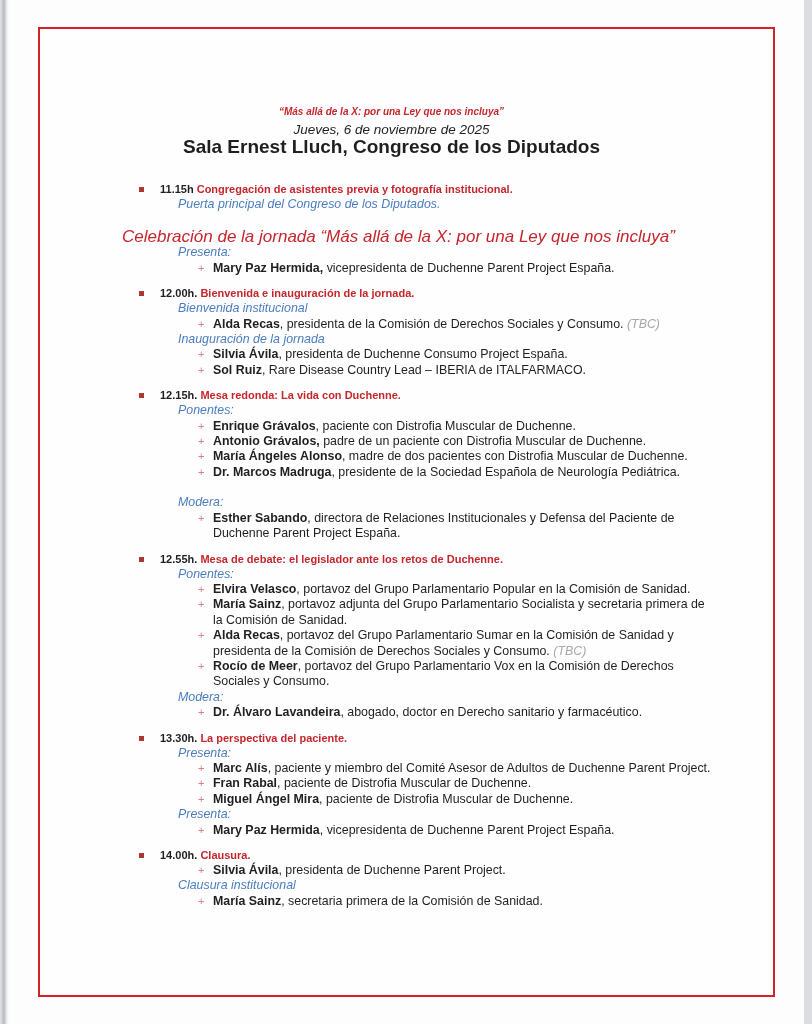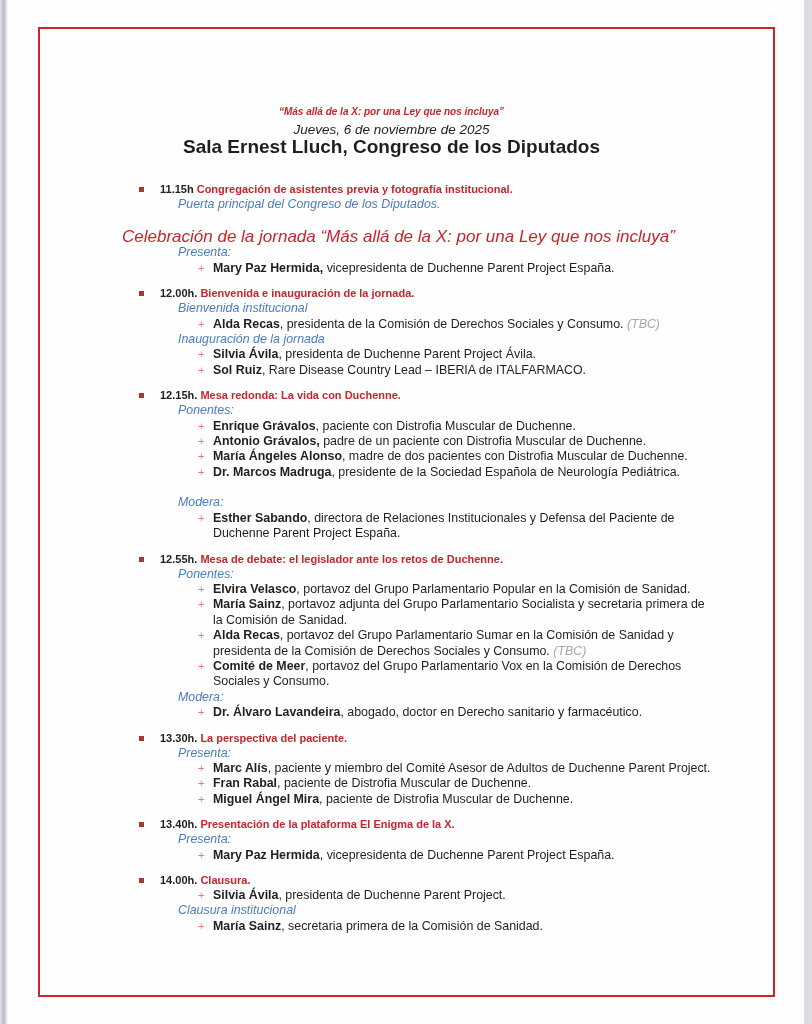--- a/index.html
+++ b/index.html
@@ -58,45 +58,44 @@
     <div id="agenda">
         <div class="item"><span class="bullet"></span><span class="time">11.15h</span> <span class="title">Congregación de asistentes previa y fotografía institucional.</span></div>
         <div class="label">Puerta principal del Congreso de los Diputados.</div>
         <div class="redline">Celebración de la jornada “Más allá de la X: por una Ley que nos incluya”</div>
         <div class="label">Presenta:</div>
         <div class="person"><span class="plus">+</span><span class="pname">Mary Paz Hermida,</span><span class="prest"> vicepresidenta de Duchenne Parent Project España.</span></div>
         <div class="item"><span class="bullet"></span><span class="time">12.00h.</span> <span class="title">Bienvenida e inauguración de la jornada.</span></div>
         <div class="label">Bienvenida institucional</div>
         <div class="person"><span class="plus">+</span><span class="pname">Alda Recas</span><span class="prest">, presidenta de la Comisión de Derechos Sociales y Consumo.</span> <span class="tbc">(TBC)</span></div>
         <div class="label">Inauguración de la jornada</div>
-        <div class="person"><span class="plus">+</span><span class="pname">Silvia Ávila</span><span class="prest">, presidenta de Duchenne Parent Project Ávila.</span></div>
+        <div class="person"><span class="plus">+</span><span class="pname">Silvia Ávila</span><span class="prest">, presidenta de Duchenne Consumo Project España.</span></div>
         <div class="person"><span class="plus">+</span><span class="pname">Sol Ruiz</span><span class="prest">, Rare Disease Country Lead – IBERIA de ITALFARMACO.</span></div>
         <div class="item"><span class="bullet"></span><span class="time">12.15h.</span> <span class="title">Mesa redonda: La vida con Duchenne.</span></div>
         <div class="label">Ponentes:</div>
         <div class="person"><span class="plus">+</span><span class="pname">Enrique Grávalos</span><span class="prest">, paciente con Distrofia Muscular de Duchenne.</span></div>
         <div class="person"><span class="plus">+</span><span class="pname">Antonio Grávalos,</span><span class="prest"> padre de un paciente con Distrofia Muscular de Duchenne.</span></div>
         <div class="person"><span class="plus">+</span><span class="pname">María Ángeles Alonso</span><span class="prest">, madre de dos pacientes con Distrofia Muscular de Duchenne.</span></div>
         <div class="person"><span class="plus">+</span><span class="pname">Dr. Marcos Madruga</span><span class="prest">, presidente de la Sociedad Española de Neurología Pediátrica.</span></div>
         <div class="gap"></div>
         <div class="label">Modera:</div>
         <div class="person"><span class="plus">+</span><span class="pname">Esther Sabando</span><span class="prest">, directora de Relaciones Institucionales y Defensa del Paciente de Duchenne Parent Project España.</span></div>
         <div class="item"><span class="bullet"></span><span class="time">12.55h.</span> <span class="title">Mesa de debate: el legislador ante los retos de Duchenne.</span></div>
         <div class="label">Ponentes:</div>
         <div class="person"><span class="plus">+</span><span class="pname">Elvira Velasco</span><span class="prest">, portavoz del Grupo Parlamentario Popular en la Comisión de Sanidad.</span></div>
         <div class="person"><span class="plus">+</span><span class="pname">María Sainz</span><span class="prest">, portavoz adjunta del Grupo Parlamentario Socialista y secretaria primera de la Comisión de Sanidad.</span></div>
         <div class="person"><span class="plus">+</span><span class="pname">Alda Recas</span><span class="prest">, portavoz del Grupo Parlamentario Sumar en la Comisión de Sanidad y presidenta de la Comisión de Derechos Sociales y Consumo.</span> <span class="tbc">(TBC)</span></div>
-        <div class="person"><span class="plus">+</span><span class="pname">Comité de Meer</span><span class="prest">, portavoz del Grupo Parlamentario Vox en la Comisión de Derechos Sociales y Consumo.</span></div>
+        <div class="person"><span class="plus">+</span><span class="pname">Rocío de Meer</span><span class="prest">, portavoz del Grupo Parlamentario Vox en la Comisión de Derechos Sociales y Consumo.</span></div>
         <div class="label">Modera:</div>
         <div class="person"><span class="plus">+</span><span class="pname">Dr. Álvaro Lavandeira</span><span class="prest">, abogado, doctor en Derecho sanitario y farmacéutico.</span></div>
         <div class="item"><span class="bullet"></span><span class="time">13.30h.</span> <span class="title">La perspectiva del paciente.</span></div>
         <div class="label">Presenta:</div>
         <div class="person"><span class="plus">+</span><span class="pname">Marc Alís</span><span class="prest">, paciente y miembro del Comité Asesor de Adultos de Duchenne Parent Project.</span></div>
         <div class="person"><span class="plus">+</span><span class="pname">Fran Rabal</span><span class="prest">, paciente de Distrofia Muscular de Duchenne.</span></div>
         <div class="person"><span class="plus">+</span><span class="pname">Miguel Ángel Mira</span><span class="prest">, paciente de Distrofia Muscular de Duchenne.</span></div>
-        <div class="item"><span class="bullet"></span><span class="time">13.40h.</span> <span class="title">Presentación de la plataforma El Enigma de la X.</span></div>
         <div class="label">Presenta:</div>
         <div class="person"><span class="plus">+</span><span class="pname">Mary Paz Hermida</span><span class="prest">, vicepresidenta de Duchenne Parent Project España.</span></div>
         <div class="item"><span class="bullet"></span><span class="time">14.00h.</span> <span class="title">Clausura.</span></div>
         <div class="person"><span class="plus">+</span><span class="pname">Silvia Ávila</span><span class="prest">, presidenta de Duchenne Parent Project.</span></div>
         <div class="label">Clausura institucional</div>
         <div class="person"><span class="plus">+</span><span class="pname">María Sainz</span><span class="prest">, secretaria primera de la Comisión de Sanidad.</span></div>
       </div>
   </div>
 </div>
 

